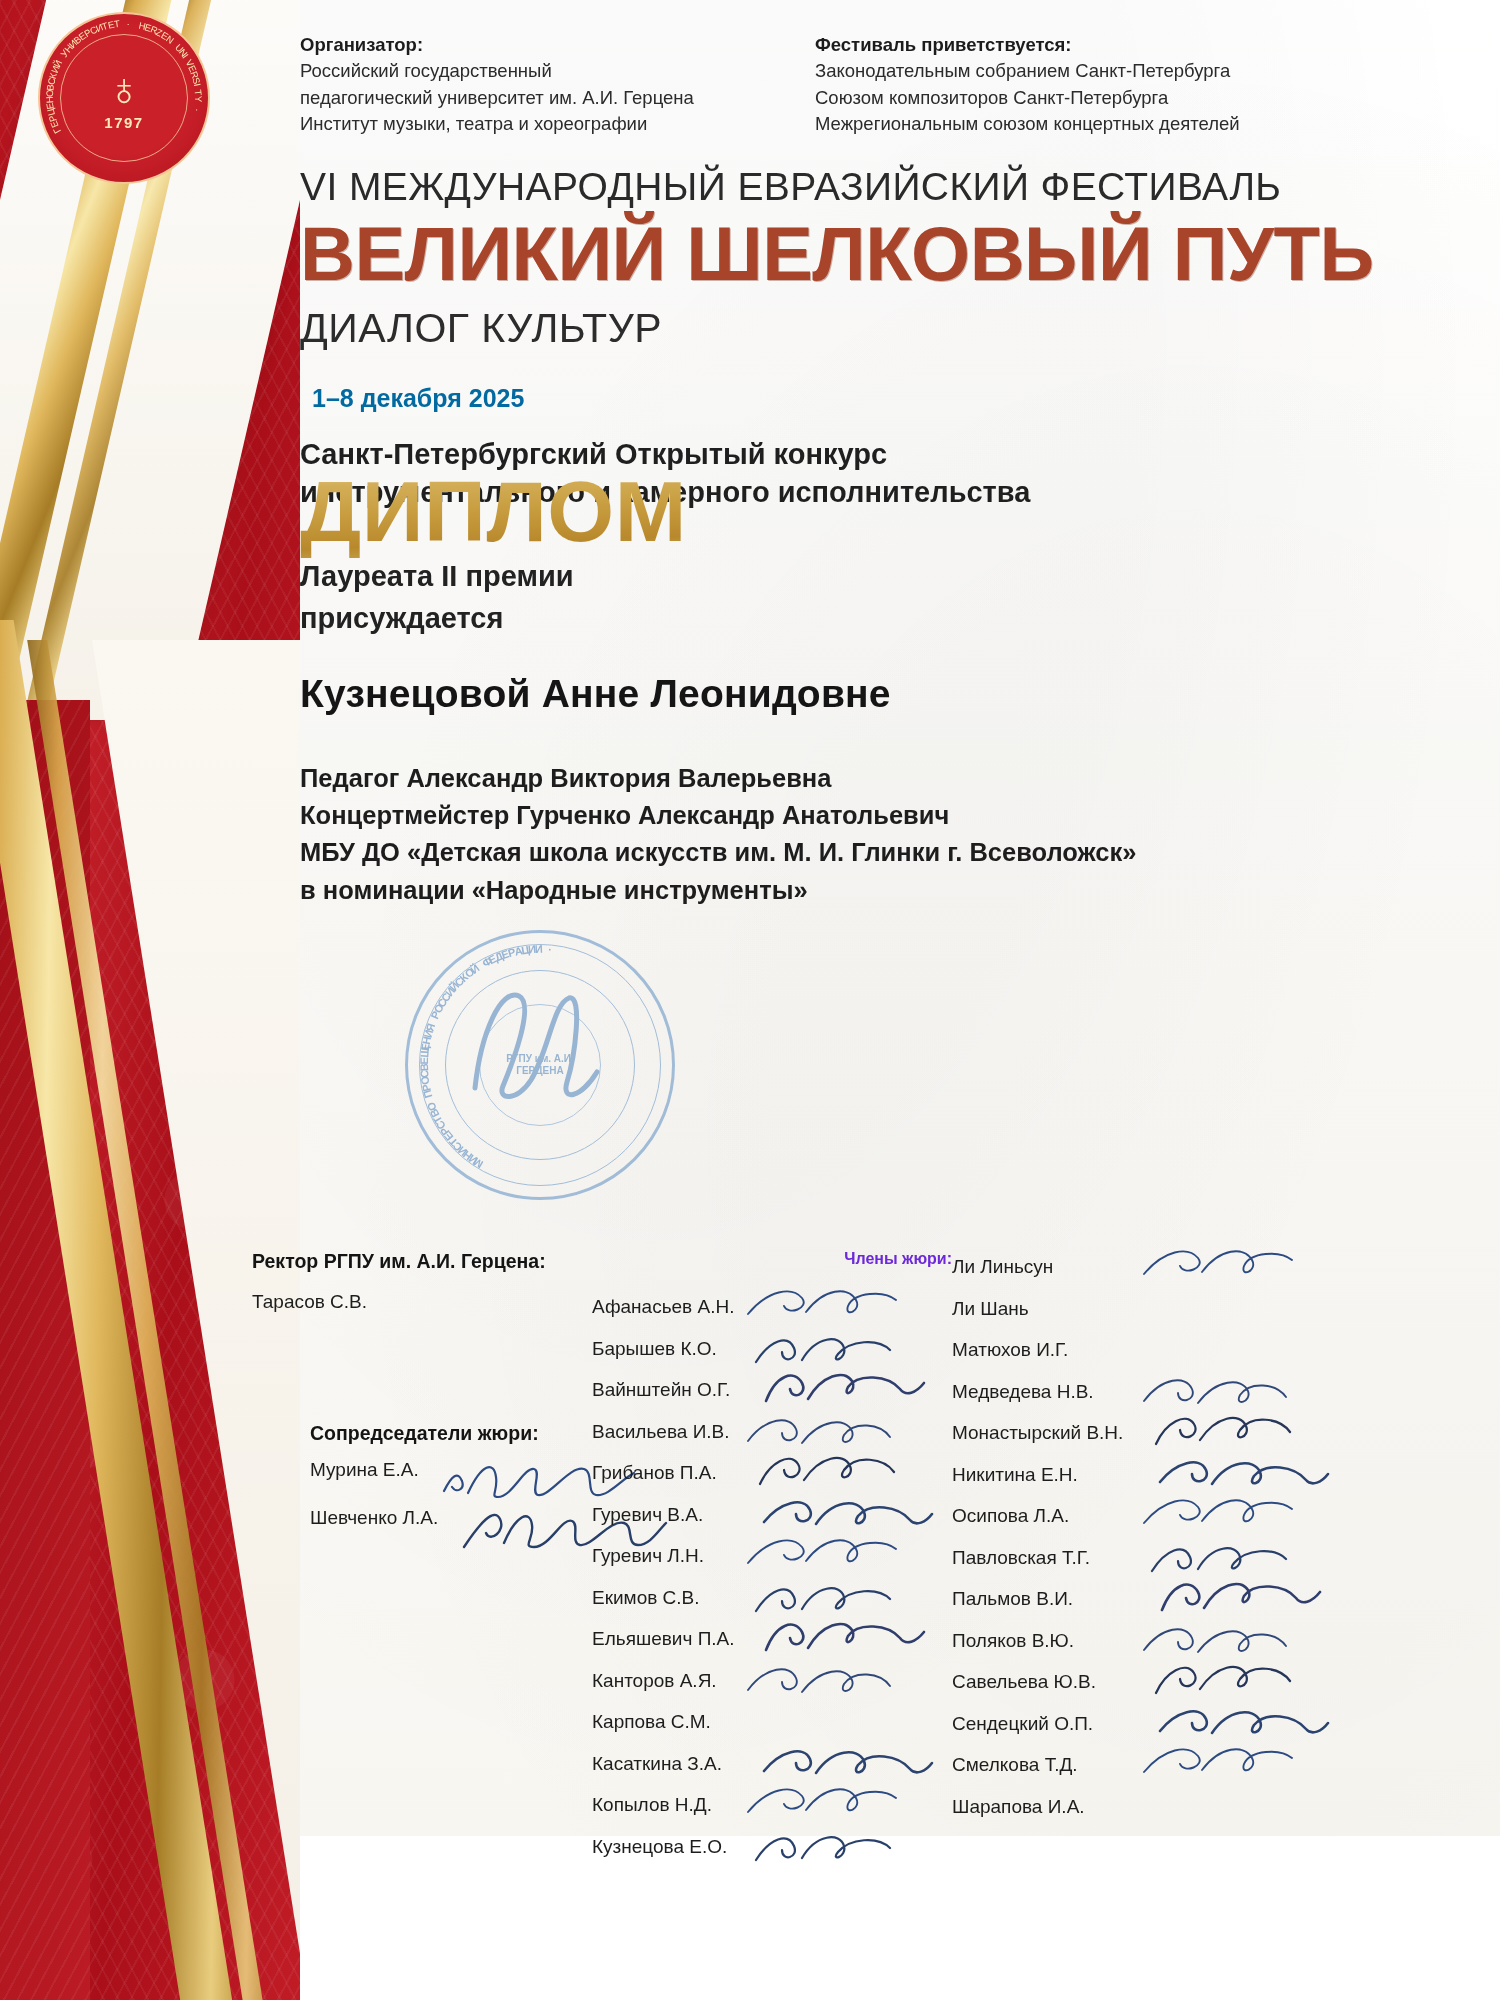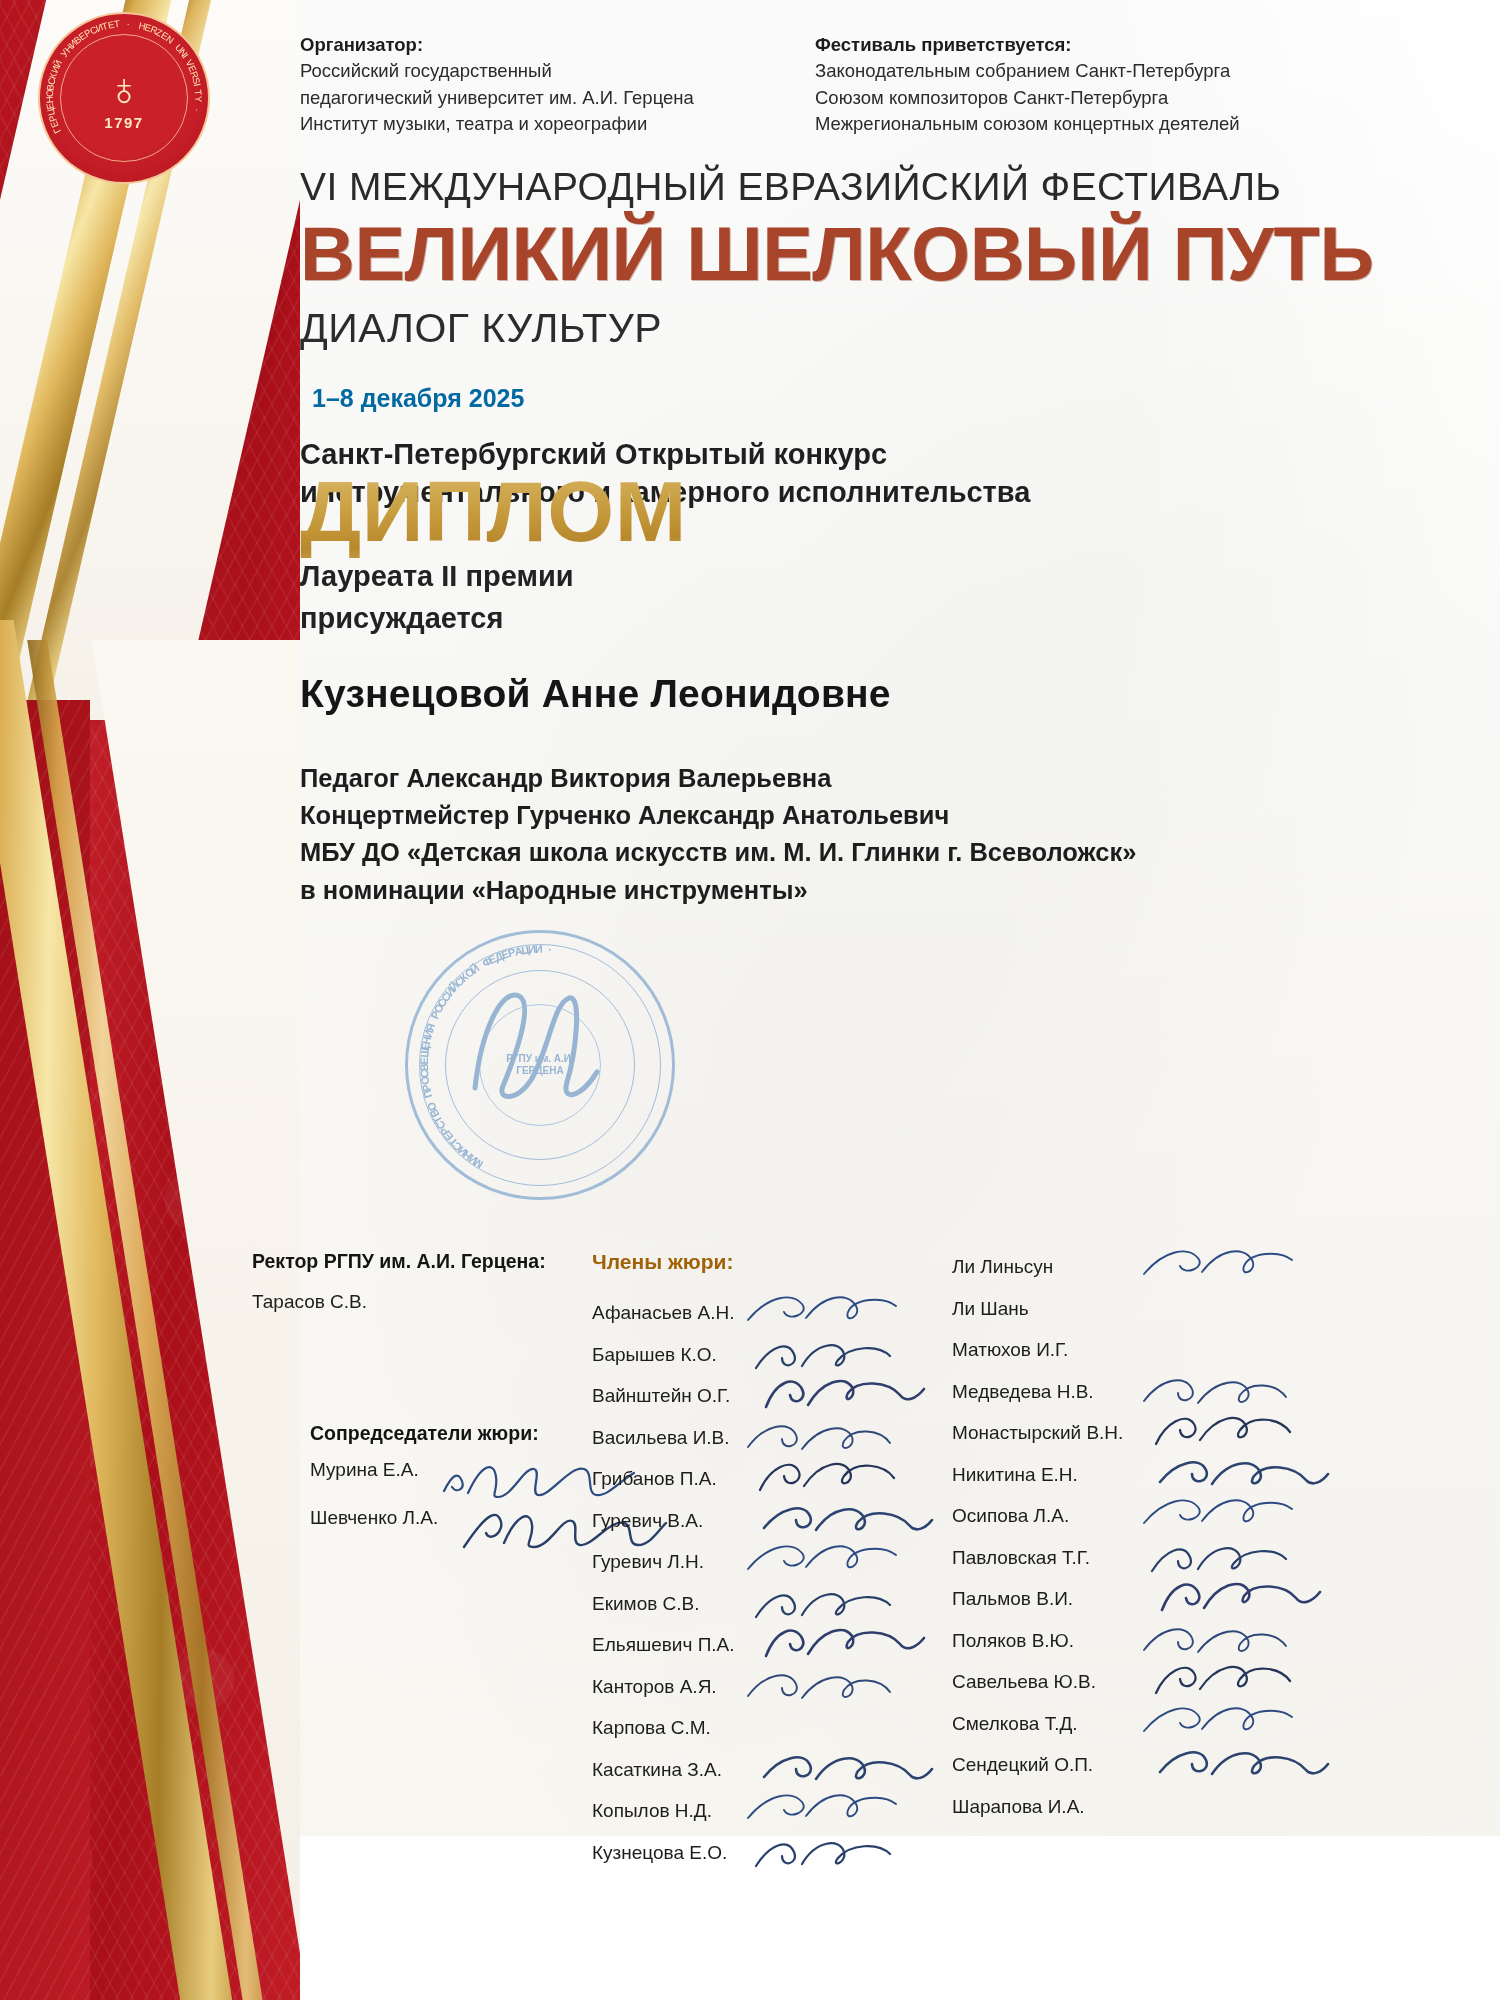--- a/index.html
+++ b/index.html
@@ -183,21 +183,21 @@
   .sig-area { position: absolute; left: -48px; top: 1250px; width: 1250px; }
 
   .rector-block { position: absolute; left: 0; top: 0; width: 330px; }
   .blk-title { font-size: 19.5px; font-weight: 700; color: #141414; }
   .blk-name  { font-size: 19px; font-weight: 400; color: #1d1d1d; margin-top: 18px; }
 
   .cochair-block { position: absolute; left: 58px; top: 172px; width: 330px; }
   .cochair-block .blk-name { margin-top: 14px; }
   .cochair-row { position: relative; height: 34px; }
 
-  .jury-head { font-size: 21px; font-weight: 700; color: #a16207; }
+  .jury-head { font-size: 16px; font-weight: 700; color: #6d28d9; text-align: right; }
   .jury-col { position: absolute; top: 0; }
   .jury-col.c1 { left: 340px; width: 360px; }
   .jury-col.c2 { left: 700px; width: 420px; }
   .jury-row {
     position: relative; height: 41.5px;
     font-size: 19px; color: #1d1d1d; padding-top: 6px;
   }
   .jury-col.c1 .jury-row:first-of-type,
   .jury-col.c2 .jury-row:first-of-type { padding-top: 6px; }
   .jury-list { margin-top: 22px; }
@@ -482,25 +482,25 @@
               </svg></div>
             <div class="jury-row"><span>Пальмов В.И.</span><svg class="sig" width="190" height="46" style="left: 204px; top: -6px;">
                 <path d="M6 34 C 16 8, 34 2, 42 16 C 48 27, 32 34, 30 22 M48 32 C 62 8, 84 2, 92 14 C 98 24, 82 32, 88 20 C 98 6, 128 8, 140 22 C 146 30, 156 26, 164 16" fill="none" stroke="#1f2f63" stroke-width="2.60" stroke-linecap="round"></path>
               </svg></div>
             <div class="jury-row"><span>Поляков В.Ю.</span><svg class="sig" width="190" height="46" style="left: 188px; top: -2px;">
                 <path d="M4 28 C 22 4, 46 2, 52 16 C 57 28, 38 32, 38 20 M58 30 C 76 6, 102 4, 108 18 C 112 29, 94 34, 100 22 C 110 8, 136 10, 146 24" fill="none" stroke="#203a70" stroke-width="1.90" stroke-linecap="round"></path>
               </svg></div>
             <div class="jury-row"><span>Савельева Ю.В.</span><svg class="sig" width="190" height="46" style="left: 196px; top: -6px;">
                 <path d="M8 34 C 18 12, 38 2, 46 14 C 53 25, 34 34, 32 20 M52 30 C 68 6, 92 2, 98 16 C 103 28, 84 32, 92 20 C 104 4, 132 8, 142 22" fill="none" stroke="#14264d" stroke-width="2.25" stroke-linecap="round"></path>
               </svg></div>
+            <div class="jury-row"><span>Сендецкий О.П.</span><svg class="sig" width="190" height="46" style="left: 204px; top: -2px;">
+                <path d="M4 26 C 20 6, 44 0, 50 14 C 55 26, 36 30, 36 18 M56 28 C 72 4, 98 2, 104 16 C 109 28, 90 32, 98 20 C 110 6, 138 10, 150 24 C 156 31, 166 26, 172 18" fill="none" stroke="#1b3566" stroke-width="2.60" stroke-linecap="round"></path>
+              </svg></div>
             <div class="jury-row"><span>Смелкова Т.Д.</span><svg class="sig" width="190" height="46" style="left: 188px; top: -6px;">
                 <path d="M4 30 C 24 6, 48 2, 58 14 C 66 24, 44 32, 40 22 M62 28 C 80 4, 104 2, 112 16 C 118 27, 100 34, 104 22 C 110 8, 140 6, 152 16" fill="none" stroke="#1c3d7a" stroke-width="1.90" stroke-linecap="round"></path>
               </svg></div>
-            <div class="jury-row"><span>Сендецкий О.П.</span><svg class="sig" width="190" height="46" style="left: 204px; top: -2px;">
-                <path d="M4 26 C 20 6, 44 0, 50 14 C 55 26, 36 30, 36 18 M56 28 C 72 4, 98 2, 104 16 C 109 28, 90 32, 98 20 C 110 6, 138 10, 150 24 C 156 31, 166 26, 172 18" fill="none" stroke="#1b3566" stroke-width="2.60" stroke-linecap="round"></path>
-              </svg></div>
             <div class="jury-row"><span>Шарапова И.А.</span></div>
           </div>
       </div>
 
     </div>
   </div>
 </div>
 
 </body></html>

